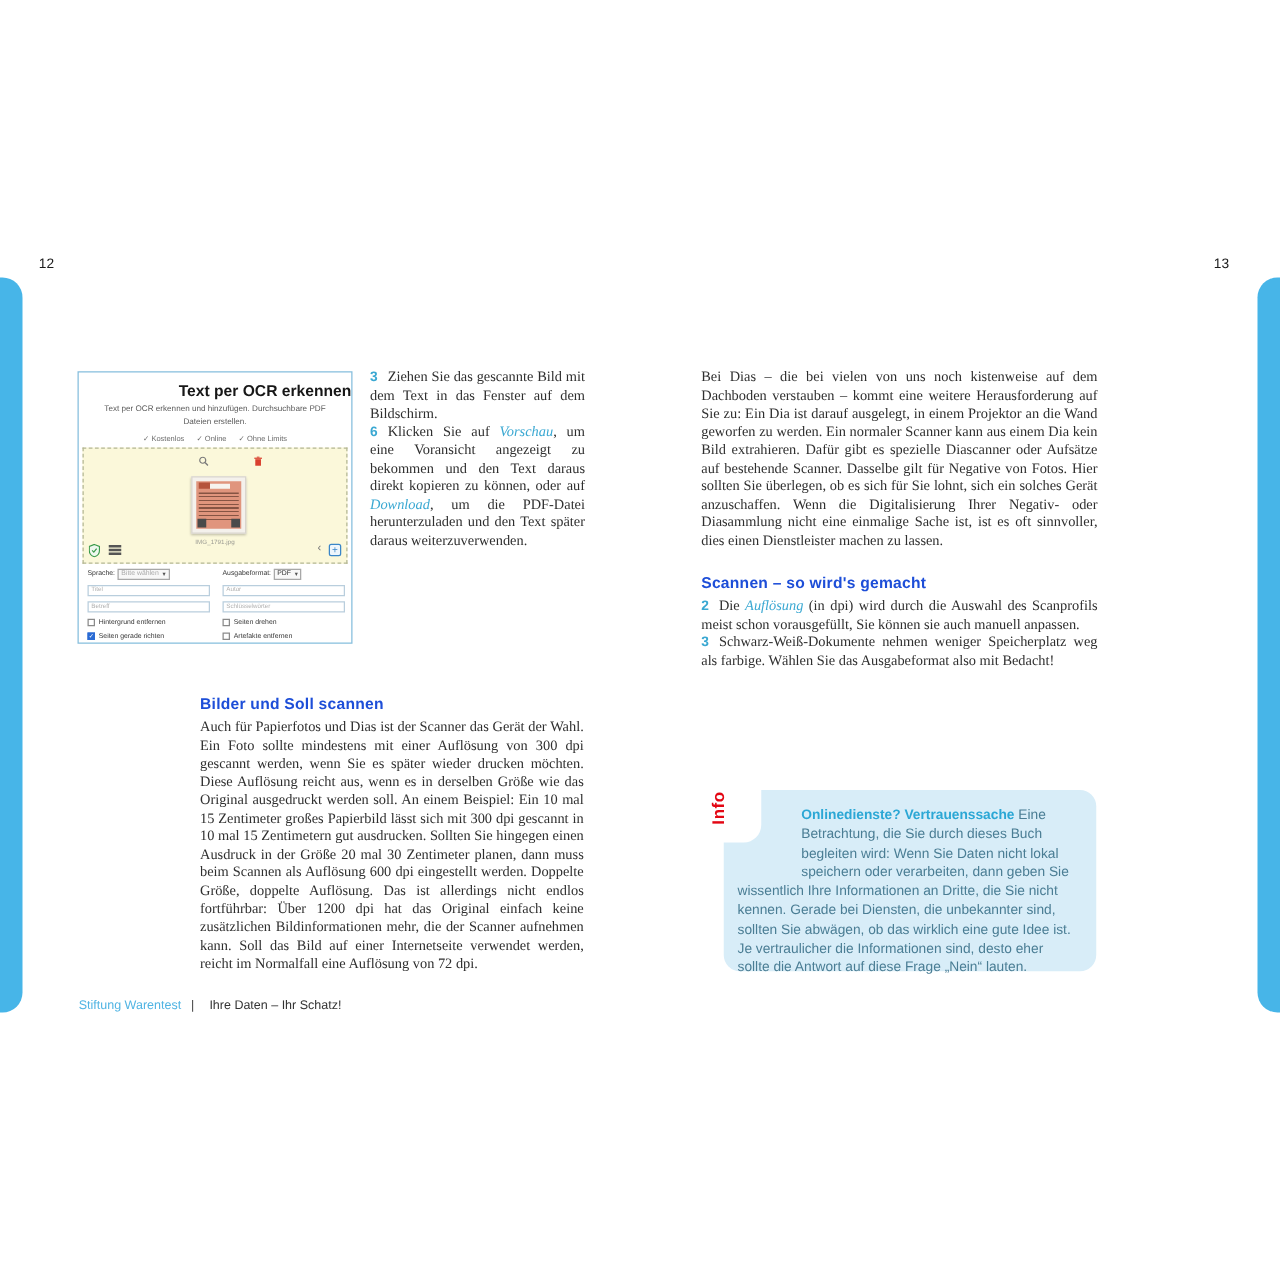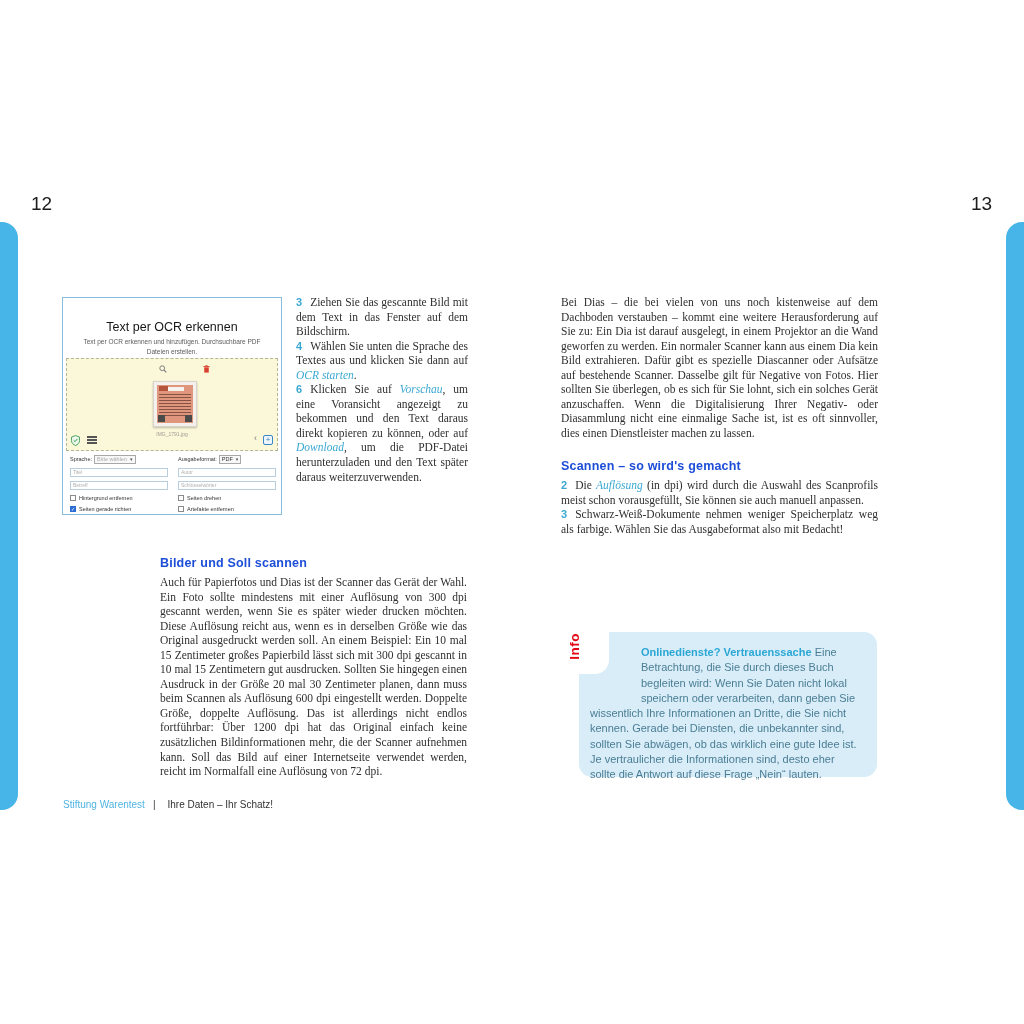--- a/index.html
+++ b/index.html
@@ -4,28 +4,28 @@
 <style>
   * { margin:0; padding:0; box-sizing:border-box; }
   html,body { width:1024px; height:1024px; background:#ffffff; }
   body { position:relative; font-family:"Liberation Sans", sans-serif; color:#2f2f2f; }
 
   
   .bar { position:absolute; width:18px; top:222px; height:588px; background:#47b5e8; }
   .bar.left { left:0; border-radius:0 16px 16px 0; }
   .bar.right { right:0; border-radius:16px 0 0 16px; }
 
-  .pagenum { position:absolute; top:193px; font-size:19px; color:#1c1c1c; }
+  .pagenum { position:absolute; top:205px; font-size:11px; color:#1c1c1c; }
   .pagenum.l { left:31px; }
   .pagenum.r { left:971px; }
 
   
   .ocr-box { position:absolute; left:62px; top:297px; width:220px; height:218px;
              background:#fff; border:1px solid #85bedd; }
-  .ocr-title { margin-top:22px; text-align:center; font-weight:normal; font-size:12.5px; color:#171717; }
+  .ocr-title { margin-top:8px; text-align:right; font-weight:bold; font-size:12.5px; color:#171717; }
   .ocr-subtitle { width:180px; margin:3px auto 0; text-align:center; font-size:6.5px; line-height:1.5; color:#5a5a5a; }
   .ocr-features { margin-top:4px; text-align:center; font-size:6px; color:#6c6c6c; }
   .ocr-features .feat { margin:0 4px; }
   .dropzone { position:absolute; left:3px; right:3px; top:60px; height:93px;
               background:#fbf8da; border:1px dashed #b3b694; }
   .dz-top-icons { position:absolute; top:6px; left:0; width:100%; height:10px; }
   .dz-zoom { position:absolute; left:92px; top:0; }
   .dz-trash { position:absolute; left:136px; top:0; }
   .thumb { position:absolute; left:86px; top:22px; width:44px; height:46px; background:#f4f1ec;
            border:1px solid #d9d5cd; box-shadow:0 1px 2px rgba(0,0,0,.25); padding:3px; }
@@ -205,21 +205,20 @@
       <div class="fcheckrow">
         <span class="fcheck"></span>
         <span class="fchecklabel">Artefakte entfernen</span>
       </div>
     </div>
   </div>
 </div>
 
 <div class="steps-col serif">
   <p class="step"><span class="stepnum">3</span><span>Ziehen Sie das gescannte Bild mit dem Text in das Fenster auf dem Bildschirm.</span></p>
-  <p class="step"><span class="stepnum">4</span><span>Wählen Sie unten die Sprache des Textes aus und klicken Sie dann auf </span><i class="tlink">OCR starten</i><span>.</span></p>
   <p class="step"><span class="stepnum">6</span><span>Klicken Sie auf </span><i class="tlink">Vorschau</i><span>, um eine Voransicht angezeigt zu bekommen und den Text daraus direkt kopieren zu können, oder auf </span><i class="tlink">Download</i><span>, um die PDF-Datei herunterzuladen und den Text später daraus weiterzuverwenden.</span></p>
 </div>
 
 <div class="sec-heading lp-heading">Bilder und Soll scannen</div>
 <div class="serif lp-text">Auch für Papierfotos und Dias ist der Scanner das Gerät der Wahl. Ein Foto sollte mindestens mit einer Auflösung von 300 dpi gescannt werden, wenn Sie es später wieder drucken möchten. Diese Auflösung reicht aus, wenn es in derselben Größe wie das Original ausgedruckt werden soll. An einem Beispiel: Ein 10 mal 15 Zentimeter großes Papierbild lässt sich mit 300 dpi gescannt in 10 mal 15 Zentimetern gut ausdrucken. Sollten Sie hingegen einen Ausdruck in der Größe 20 mal 30 Zentimeter planen, dann muss beim Scannen als Auflösung 600 dpi eingestellt werden. Doppelte Größe, doppelte Auflösung. Das ist allerdings nicht endlos fortführbar: Über 1200 dpi hat das Original einfach keine zusätzlichen Bildinformationen mehr, die der Scanner aufnehmen kann. Soll das Bild auf einer Internetseite verwendet werden, reicht im Normalfall eine Auflösung von 72 dpi.</div>
 
 <div class="footer">
   <span class="brand">Stiftung Warentest</span><span class="sep">|</span><span class="btitle">Ihre Daten – Ihr Schatz!</span>
 </div>
 

